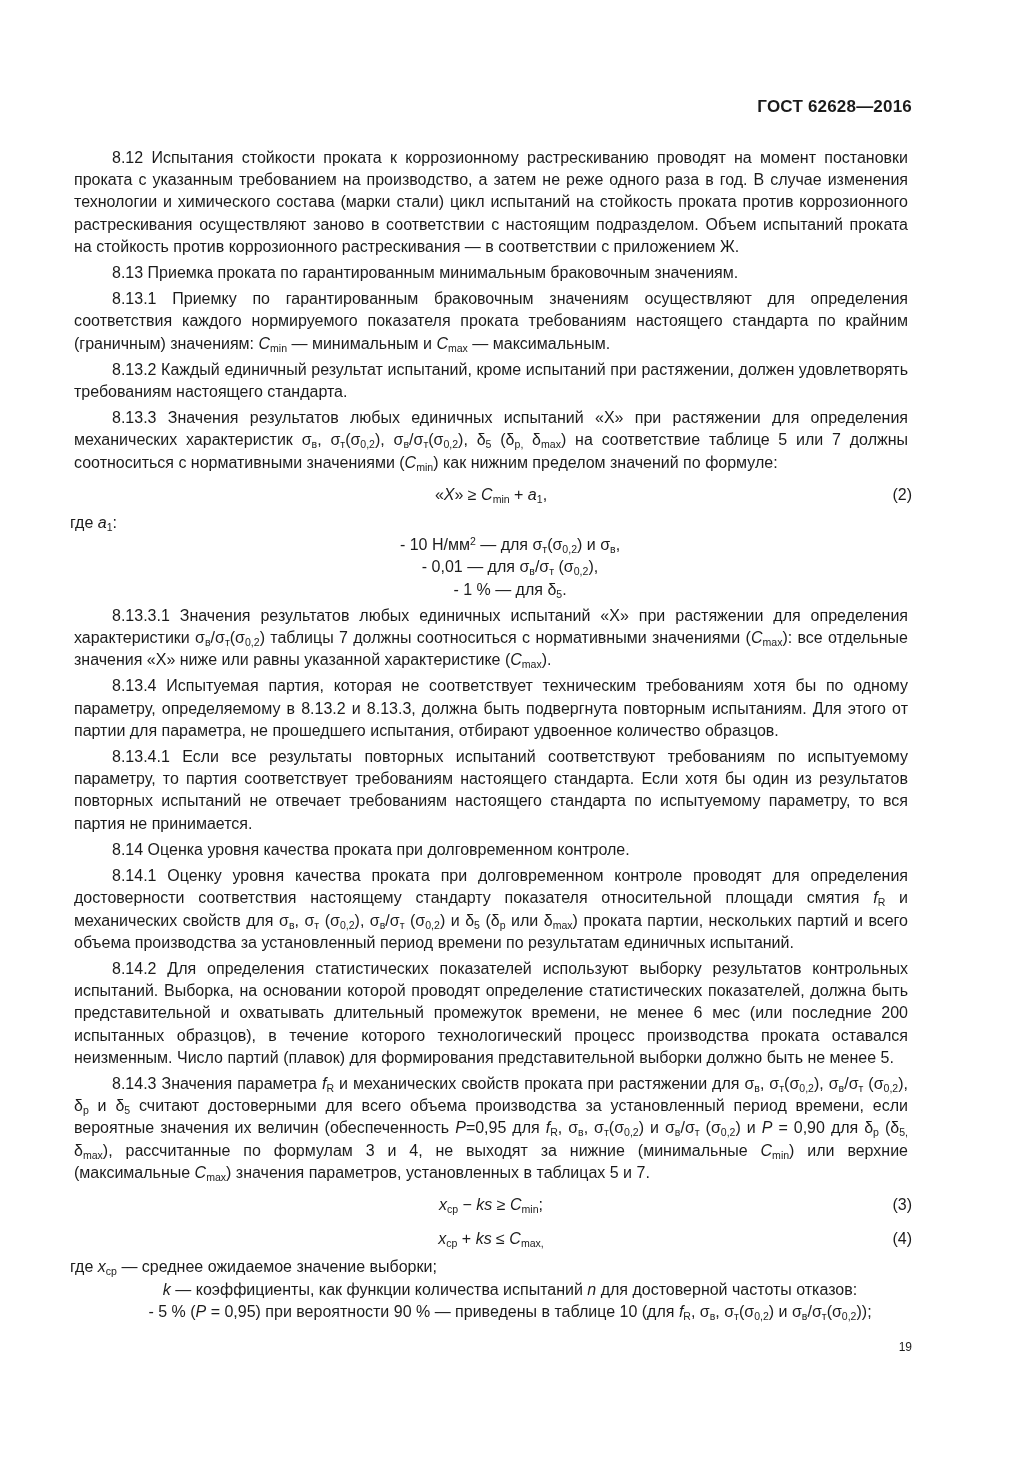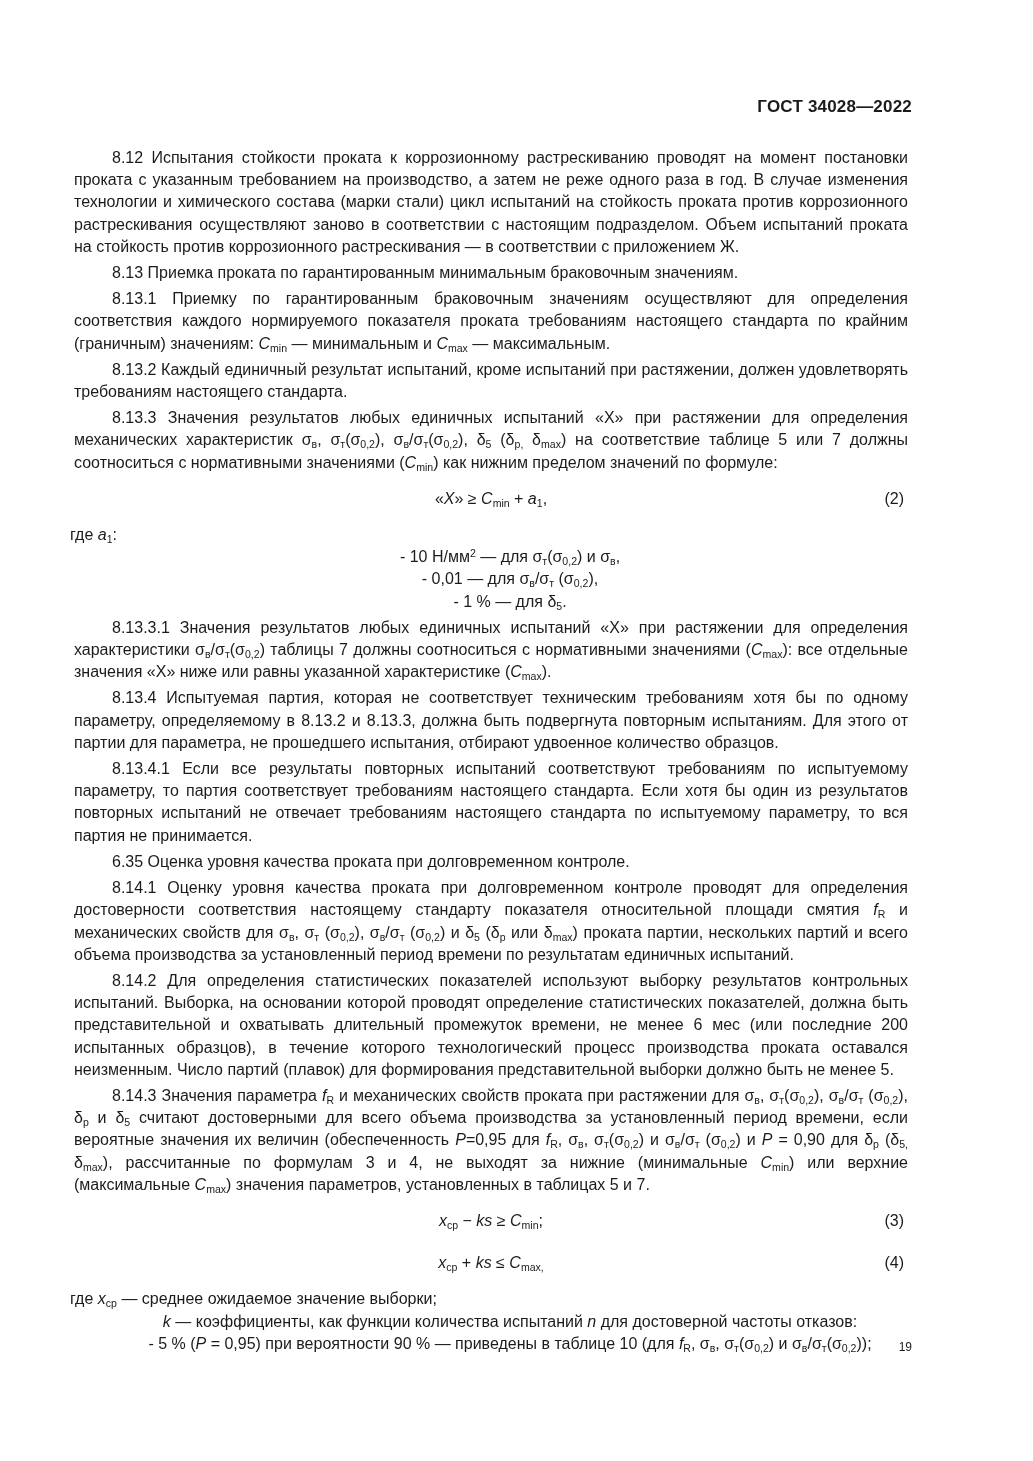--- a/index.html
+++ b/index.html
@@ -29,21 +29,21 @@
     width: 842px;
     font-size: 16px;
     line-height: 22.2px;
     text-align: justify;
   }
   .para { margin: 4px; text-indent: 38px; }
   .noindent { margin: 0; text-indent: 0; text-align: left; }
   .list-line { margin: 0; padding-left: 38px; text-align: center; }
   .formula-row {
     position: relative;
-    margin: 8px;
+    margin: 0;
     padding: 6px 0;
     text-align: center;
     text-indent: 0;
     text-decoration: underline;
   }
   .formula-expr { display: inline-block; }
   .formula-num {
     position: absolute;
     right: 0;
     top: 6px;
@@ -58,21 +58,21 @@
     width: 842px;
     text-align: right;
     font-size: 12px;
   }
 </style>
 </head>
 <body>
 
 <div class="page">
 
-  <div class="doc-header">ГОСТ 34028—2022</div>
+  <div class="doc-header">ГОСТ 62628—2016</div>
 
   <div class="content">
 
     <p class="para">8.12 Испытания стойкости проката к коррозионному растрескиванию проводят на момент постановки проката с указанным требованием на производство, а затем не реже одного раза в год. В случае изменения технологии и химического состава (марки стали) цикл испытаний на стойкость проката против коррозионного растрескивания осуществляют заново в соответствии с настоящим подразделом. Объем испытаний проката на стойкость против коррозионного растрескивания — в соответствии с приложением Ж.</p>
     <p class="para">8.13 Приемка проката по гарантированным минимальным браковочным значениям.</p>
     <p class="para">8.13.1 Приемку по гарантированным браковочным значениям осуществляют для определения соответствия каждого нормируемого показателя проката требованиям настоящего стандарта по крайним (граничным) значениям: <i>C</i><sub>min</sub> — минимальным и <i>C</i><sub>max</sub> — максимальным.</p>
     <p class="para">8.13.2 Каждый единичный результат испытаний, кроме испытаний при растяжении, должен удовлетворять требованиям настоящего стандарта.</p>
     <p class="para">8.13.3 Значения результатов любых единичных испытаний «X» при растяжении для определения механических характеристик σ<sub>в</sub>, σ<sub>т</sub>(σ<sub>0,2</sub>), σ<sub>в</sub>/σ<sub>т</sub>(σ<sub>0,2</sub>), δ<sub>5</sub> (δ<sub>р,</sub> δ<sub>max</sub>) на соответствие таблице 5 или 7 должны соотноситься с нормативными значениями (<i>C</i><sub>min</sub>) как нижним пределом значений по формуле:</p>
 
     <div class="formula-row">
@@ -81,21 +81,21 @@
     </div>
 
     <p class="noindent">где <i>a</i><sub>1</sub>:</p>
     <p class="list-line">- 10 Н/мм<sup>2</sup> — для σ<sub>т</sub>(σ<sub>0,2</sub>) и σ<sub>в</sub>,</p>
     <p class="list-line">- 0,01 — для σ<sub>в</sub>/σ<sub>т</sub> (σ<sub>0,2</sub>),</p>
     <p class="list-line">- 1 % — для δ<sub>5</sub>.</p>
 
     <p class="para">8.13.3.1 Значения результатов любых единичных испытаний «X» при растяжении для определения характеристики σ<sub>в</sub>/σ<sub>т</sub>(σ<sub>0,2</sub>) таблицы 7 должны соотноситься с нормативными значениями (<i>C</i><sub>max</sub>): все отдельные значения «X» ниже или равны указанной характеристике (<i>C</i><sub>max</sub>).</p>
     <p class="para">8.13.4 Испытуемая партия, которая не соответствует техническим требованиям хотя бы по одному параметру, определяемому в 8.13.2 и 8.13.3, должна быть подвергнута повторным испытаниям. Для этого от партии для параметра, не прошедшего испытания, отбирают удвоенное количество образцов.</p>
     <p class="para">8.13.4.1 Если все результаты повторных испытаний соответствуют требованиям по испытуемому параметру, то партия соответствует требованиям настоящего стандарта. Если хотя бы один из результатов повторных испытаний не отвечает требованиям настоящего стандарта по испытуемому параметру, то вся партия не принимается.</p>
-    <p class="para">6.35 Оценка уровня качества проката при долговременном контроле.</p>
+    <p class="para">8.14 Оценка уровня качества проката при долговременном контроле.</p>
     <p class="para">8.14.1 Оценку уровня качества проката при долговременном контроле проводят для определения достоверности соответствия настоящему стандарту показателя относительной площади смятия <i>f</i><sub>R</sub> и механических свойств для σ<sub>в</sub>, σ<sub>т</sub> (σ<sub>0,2</sub>), σ<sub>в</sub>/σ<sub>т</sub> (σ<sub>0,2</sub>) и δ<sub>5</sub> (δ<sub>р</sub> или δ<sub>max</sub>) проката партии, нескольких партий и всего объема производства за установленный период времени по результатам единичных испытаний.</p>
     <p class="para">8.14.2 Для определения статистических показателей используют выборку результатов контрольных испытаний. Выборка, на основании которой проводят определение статистических показателей, должна быть представительной и охватывать длительный промежуток времени, не менее 6 мес (или последние 200 испытанных образцов), в течение которого технологический процесс производства проката оставался неизменным. Число партий (плавок) для формирования представительной выборки должно быть не менее 5.</p>
     <p class="para">8.14.3 Значения параметра <i>f</i><sub>R</sub> и механических свойств проката при растяжении для σ<sub>в</sub>, σ<sub>т</sub>(σ<sub>0,2</sub>), σ<sub>в</sub>/σ<sub>т</sub> (σ<sub>0,2</sub>), δ<sub>р</sub> и δ<sub>5</sub> считают достоверными для всего объема производства за установленный период времени, если вероятные значения их величин (обеспеченность <i>P</i>=0,95 для <i>f</i><sub>R</sub>, σ<sub>в</sub>, σ<sub>т</sub>(σ<sub>0,2</sub>) и σ<sub>в</sub>/σ<sub>т</sub> (σ<sub>0,2</sub>) и <i>P</i> = 0,90 для δ<sub>р</sub> (δ<sub>5,</sub> δ<sub>max</sub>), рассчитанные по формулам 3 и 4, не выходят за нижние (минимальные <i>C</i><sub>min</sub>) или верхние (максимальные <i>C</i><sub>max</sub>) значения параметров, установленных в таблицах 5 и 7.</p>
 
     <div class="formula-row">
       <span class="formula-expr"><i>x</i><sub>ср</sub> − <i>ks</i> ≥ <i>C</i><sub>min</sub>;</span>
       <span class="formula-num">(3)</span>
     </div>
     <div class="formula-row">
       <span class="formula-expr"><i>x</i><sub>ср</sub> + <i>ks</i> ≤ <i>C</i><sub>max,</sub></span>

